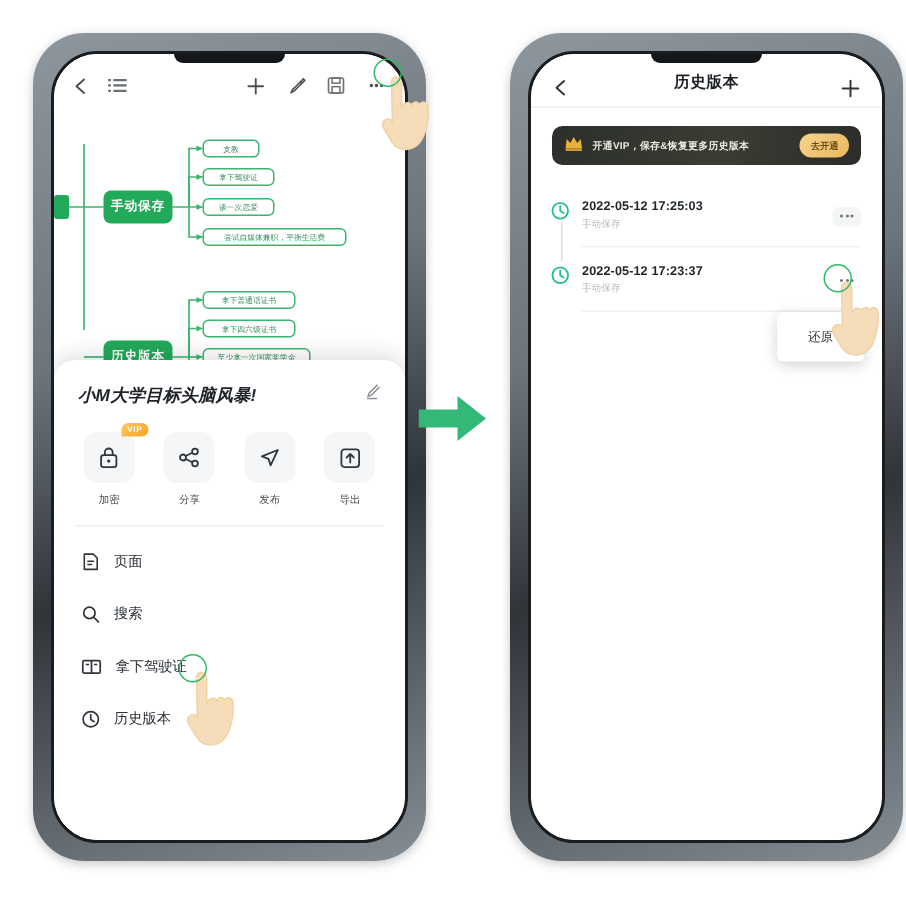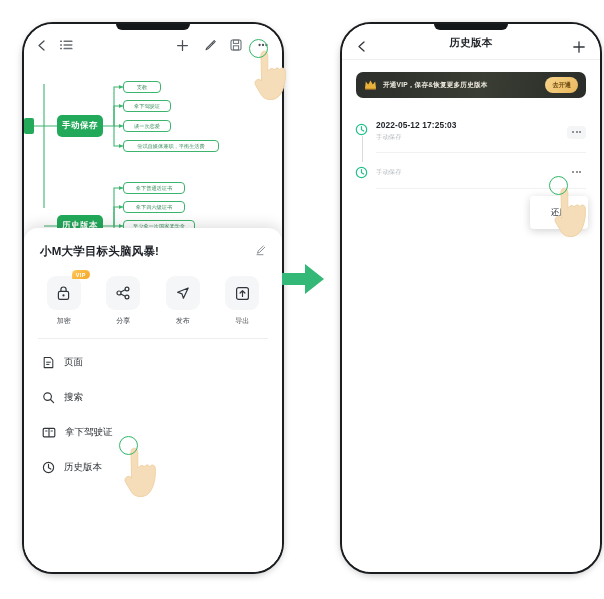--- a/index.html
+++ b/index.html
@@ -11,21 +11,21 @@
     position:relative;
   }
   .stage{position:absolute;inset:0;}
 
   
   .phone{
     position:absolute;
     width:262px;height:552px;
     border-radius:34px;
     background:linear-gradient(160deg,#8f979e 0%,#6d757c 35%,#2f3439 60%,#868e95 100%);
-    padding:0;
+    padding:12px;
     box-sizing:border-box;
     box-shadow:0 2px 7px rgba(0,0,0,.22);
   }
   .phone.left{left:22px;top:22px;}
   .phone.right{left:340px;top:22px;}
   .phone-inner{
     position:relative;
     width:100%;height:100%;
     background:#ffffff;
     border-radius:31px;
@@ -81,21 +81,21 @@
     background:#ffffff;
     border-radius:14px 14px 0 0;
     box-shadow:0 -3px 14px rgba(0,0,0,.13);
     z-index:20;
   }
   .sheet-title-row{
     display:flex;align-items:center;
     padding:14px 16px 12px 16px;
   }
   .sheet-title{
-    font-size:11.5px;color:#20242a;font-weight:bold;letter-spacing:.2px;
+    font-size:11.5px;color:#20242a;font-weight:bold;letter-spacing:.2px;font-style:italic;
   }
   .sheet-edit{margin-left:auto;color:#8a9097;}
 
   .actions{
     display:flex;justify-content:space-around;
     padding:4px 10px 10px 10px;
   }
   .action{display:flex;flex-direction:column;align-items:center;gap:6px;width:48px;position:relative;}
   .action-tile{
     width:34px;height:34px;border-radius:9px;background:#f5f6f7;
@@ -479,20 +479,21 @@
           </div>
           <div class="ver-sep"></div>
           <div class="ver-item">
             <span class="ver-clock">
               <svg width="13" height="13" viewBox="0 0 13 13">
                 <circle cx="6.5" cy="6.5" r="5.2" fill="none" stroke="#22c08a" stroke-width="1.2"></circle>
                 <path d="M6.5 3.5 V6.7 L8.7 8" fill="none" stroke="#22c08a" stroke-width="1.2" stroke-linecap="round"></path>
               </svg>
             </span>
             <span class="ver-main">
+              <div class="ver-time">2022-05-12 17:23:37</div>
               <div class="ver-sub">手动保存</div>
             </span>
             <span class="ver-more plain">
               <i class="dot"></i>
                 <i class="dot"></i>
                 <i class="dot"></i>
             </span>
           </div>
           <div class="ver-sep"></div>
         </div>

